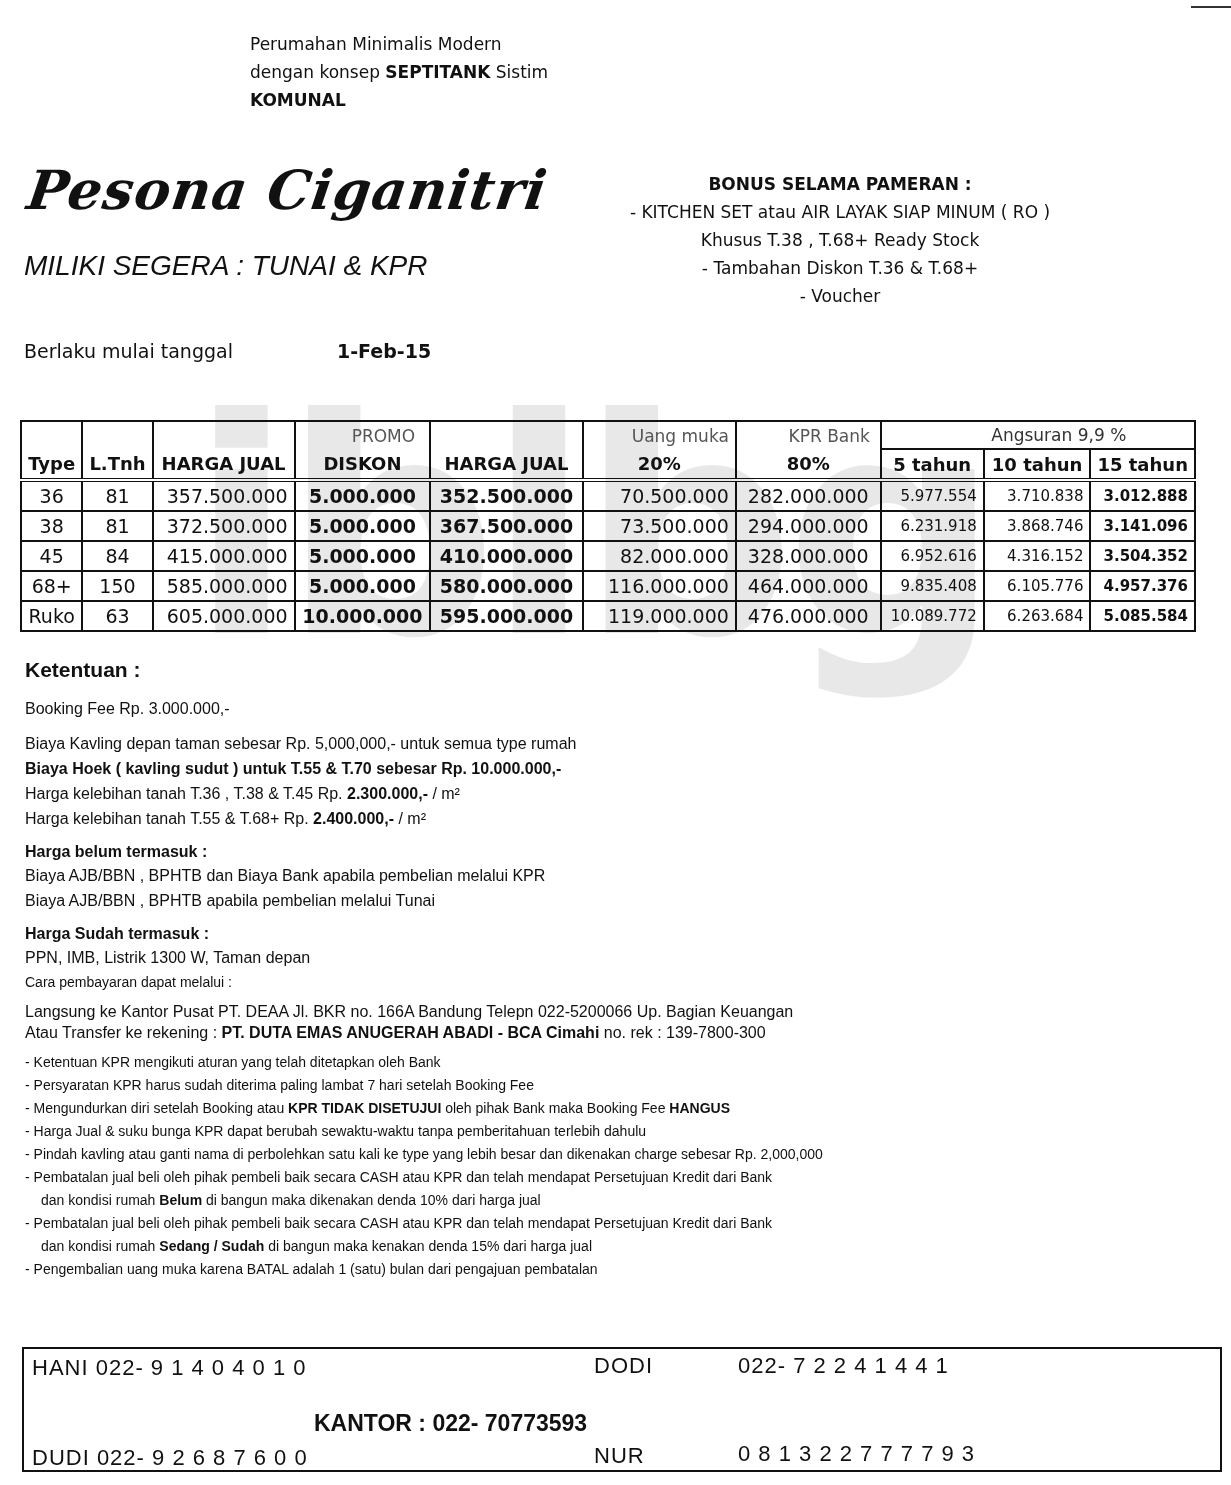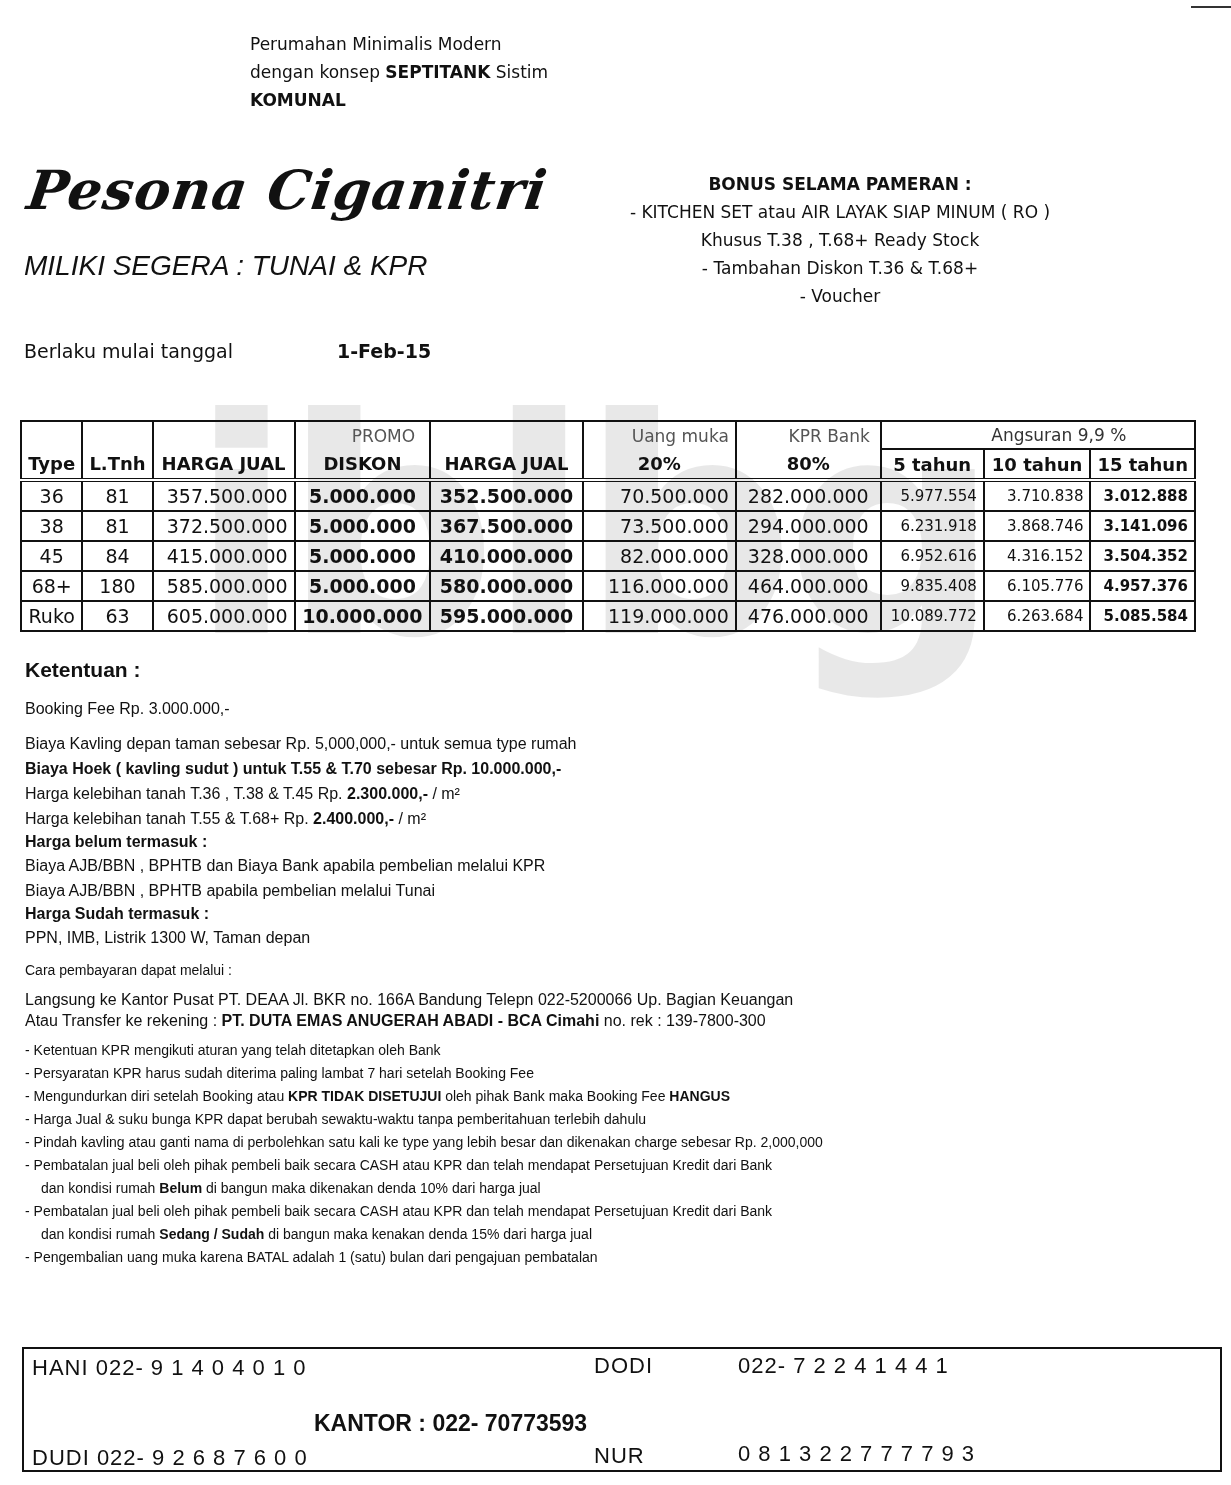--- a/index.html
+++ b/index.html
@@ -38,21 +38,21 @@
   table.price tbody td { font-size: 19px; height: 28px; }
   .c { text-align: center; }
   .r { text-align: right; }
   .b { font-weight: bold; }
   .sm { font-size: 15px !important; }
 
   .terms { left: 25px; top: 658px; font-family: "Liberation Sans", sans-serif; font-size: 16px; color: #111; }
   .terms .heading { font-weight: bold; font-size: 21px; margin-bottom: 14px; }
   .terms .line { line-height: 25px; }
   .terms .gap { height: 10px; }
-  .terms .subhead { font-weight: bold; line-height: 22px; }
+  .terms .subhead { font-weight: bold; margin-top: 10px; line-height: 22px; }
   .terms .small { font-size: 14px; }
   .terms .tiny { font-size: 14px; line-height: 23px; }
   .terms .indent { padding-left: 16px; }
 
   .contact { position: absolute; left: 22px; top: 1347px; width: 1196px; height: 121px;
     border: 2px solid #111; font-family: "Liberation Sans", sans-serif; font-size: 22px; }
   .contact .cell { position: absolute; white-space: nowrap; letter-spacing: 1px; }
   .contact .kantor { font-weight: bold; font-size: 23px; letter-spacing: 0; margin-top: 11px; }
   .corner { position: absolute; right: 0; top: 0; width: 40px; height: 6px; border-bottom: 2px solid #333; }
 </style>
@@ -153,21 +153,21 @@
         <td class="c b">5.000.000</td>
         <td class="c b">410.000.000</td>
         <td class="r">82.000.000</td>
         <td class="c">328.000.000</td>
         <td class="r sm">6.952.616</td>
         <td class="r sm">4.316.152</td>
         <td class="r sm b">3.504.352</td>
       </tr>
       <tr>
         <td class="c">68+</td>
-        <td class="c">180</td>
+        <td class="c">150</td>
         <td class="r">585.000.000</td>
         <td class="c b">5.000.000</td>
         <td class="c b">580.000.000</td>
         <td class="r">116.000.000</td>
         <td class="c">464.000.000</td>
         <td class="r sm">9.835.408</td>
         <td class="r sm">6.105.776</td>
         <td class="r sm b">4.957.376</td>
       </tr>
       <tr>
@@ -194,21 +194,21 @@
   <div class="line"><span>Harga kelebihan tanah T.36 , T.38 &amp; T.45  Rp. </span><b>2.300.000,-</b><span> / m²</span></div>
   <div class="line"><span>Harga kelebihan tanah T.55 &amp; T.68+ Rp. </span><b>2.400.000,-</b><span> / m²</span></div>
 
   <div class="subhead">Harga belum termasuk :</div>
   <div class="line">Biaya AJB/BBN ,  BPHTB dan Biaya Bank apabila pembelian melalui KPR</div>
   <div class="line">Biaya AJB/BBN ,  BPHTB  apabila pembelian melalui Tunai</div>
 
   <div class="subhead">Harga Sudah termasuk :</div>
   <div class="line">PPN, IMB, Listrik 1300 W, Taman depan</div>
 
-  <div class="line small" style="margin-top:8px">Cara pembayaran dapat melalui :</div>
+  <div class="line small" style="margin-top:0">Cara pembayaran dapat melalui :</div>
   <div class="gap" style="height:6px"></div>
   <div class="line" style="line-height:21px">Langsung ke Kantor Pusat PT. DEAA  Jl. BKR no. 166A Bandung Telepn 022-5200066  Up. Bagian Keuangan</div>
   <div class="line" style="line-height:21px"><span>Atau Transfer ke rekening : </span><b>PT. DUTA EMAS ANUGERAH ABADI - BCA Cimahi</b><span> no. rek : 139-7800-300</span></div>
   <div class="gap" style="height:8px"></div>
   <div id="rules">
       <div class="line tiny"><span>- Ketentuan KPR mengikuti aturan yang telah ditetapkan oleh Bank</span></div>
       <div class="line tiny"><span>- Persyaratan KPR harus sudah diterima paling lambat 7 hari setelah Booking Fee</span></div>
       <div class="line tiny"><span>- Mengundurkan diri setelah Booking atau </span><b>KPR TIDAK DISETUJUI</b><span>  oleh pihak Bank maka Booking Fee </span><b>HANGUS</b></div>
       <div class="line tiny"><span>- Harga Jual &amp; suku bunga KPR dapat berubah sewaktu-waktu tanpa pemberitahuan terlebih dahulu</span></div>
       <div class="line tiny"><span>- Pindah kavling atau ganti nama di perbolehkan satu kali ke type yang lebih besar dan dikenakan charge sebesar Rp. 2,000,000</span></div>

